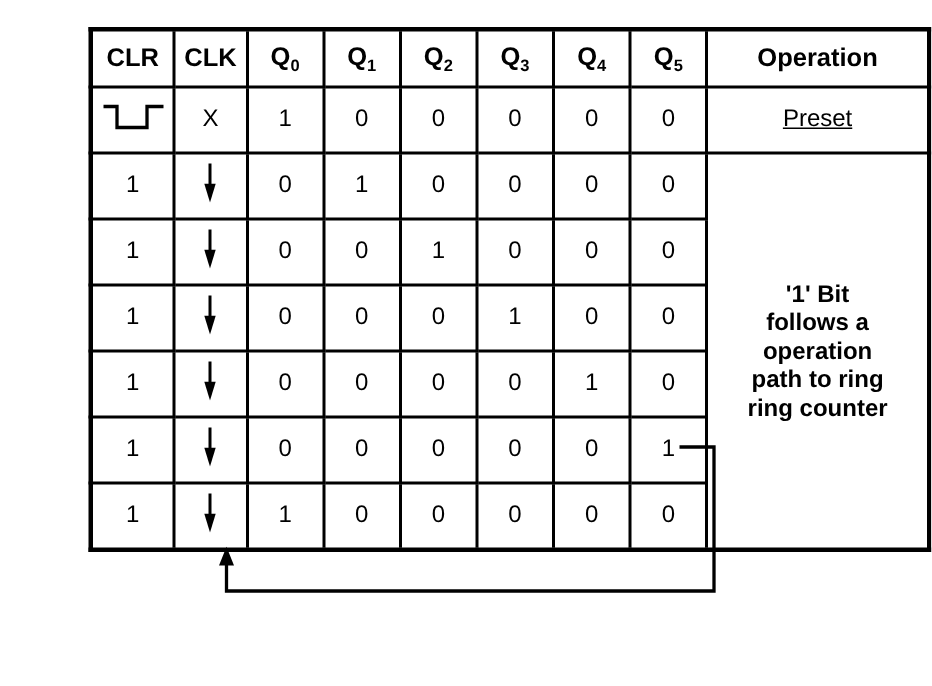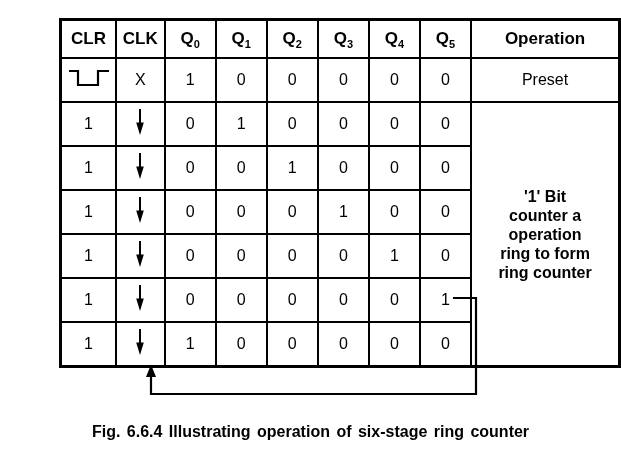--- a/index.html
+++ b/index.html
@@ -43,20 +43,21 @@
   .subscript{
     font-size:11px;
     font-weight:bold;
     vertical-align:-4px;
   }
   td.shaded{background:var(--hl);}
   td.op-cell{
     text-align:left;
     padding-left:32px;
     font-size:17px;
+    text-decoration:underline;
   }
   td.op-note{
     text-align:left;
     vertical-align:top;
     padding-left:32px;
     padding-top:22px;
     font-size:17px;
     font-weight:bold;
   }
   .note-line{line-height:19px;}
@@ -132,23 +133,23 @@
             </svg>
         </td>
         <td>0</td>
         <td class="shaded">1</td>
         <td>0</td>
         <td>0</td>
         <td>0</td>
         <td>0</td>
         <td class="op-note" rowspan="6">
           <div class="note-line"><b>'1'</b><span> Bit</span></div>
-          <div class="note-line">counter a</div>
+          <div class="note-line">follows a</div>
           <div class="note-line">operation</div>
-          <div class="note-line">ring to form</div>
+          <div class="note-line">path to ring</div>
           <div class="note-line">ring counter</div>
         </td>
       </tr>
       <tr>
         <td>1</td>
         <td>
           <svg class="arrow-svg" width="12" height="28" viewBox="0 0 12 28">
               <line x1="6" y1="1" x2="6" y2="16" stroke-width="2"></line>
               <polygon points="6,27 2.2,14.5 9.8,14.5"></polygon>
             </svg>
@@ -221,15 +222,14 @@
         <td>0</td>
       </tr>
     </tbody>
   </table>
 
   <svg class="overlay" width="621" height="457" viewBox="0 0 621 457">
     <path d="M453 298 H476 V394 H151 V376" fill="none" stroke-width="2.2"></path>
     <polygon points="151,364.5 146,377 156,377"></polygon>
   </svg>
 
-  <div class="caption">Fig. 6.6.4 Illustrating operation of six-stage ring counter</div>
 
 </div>
 
 </body></html>

